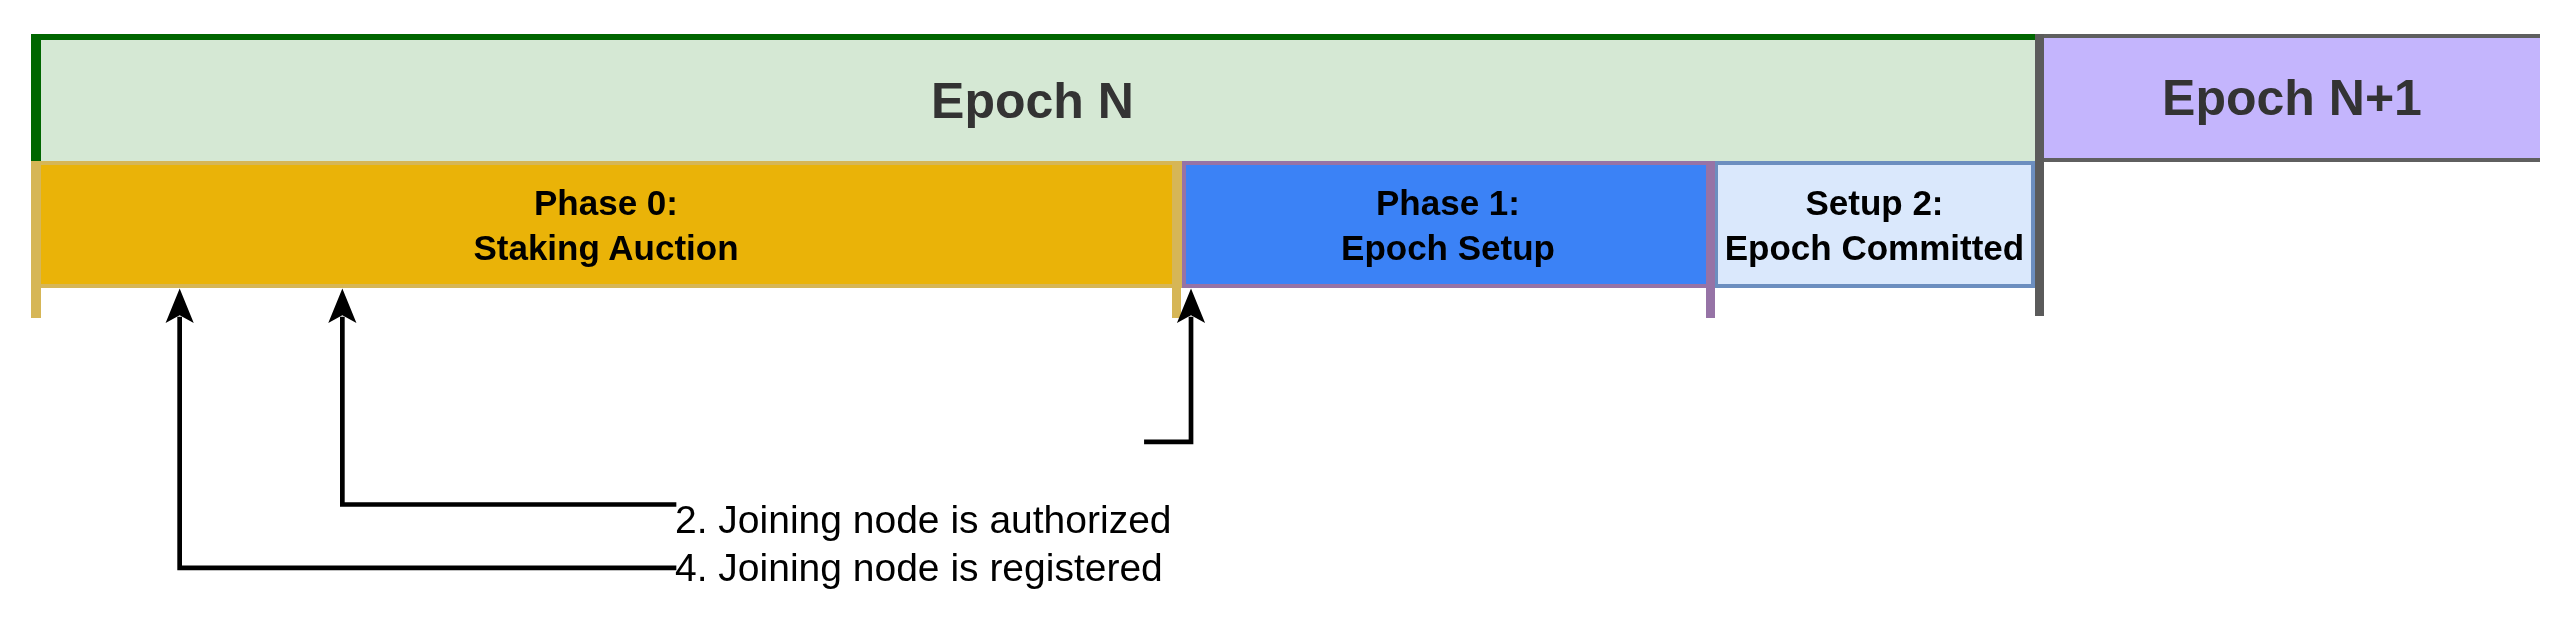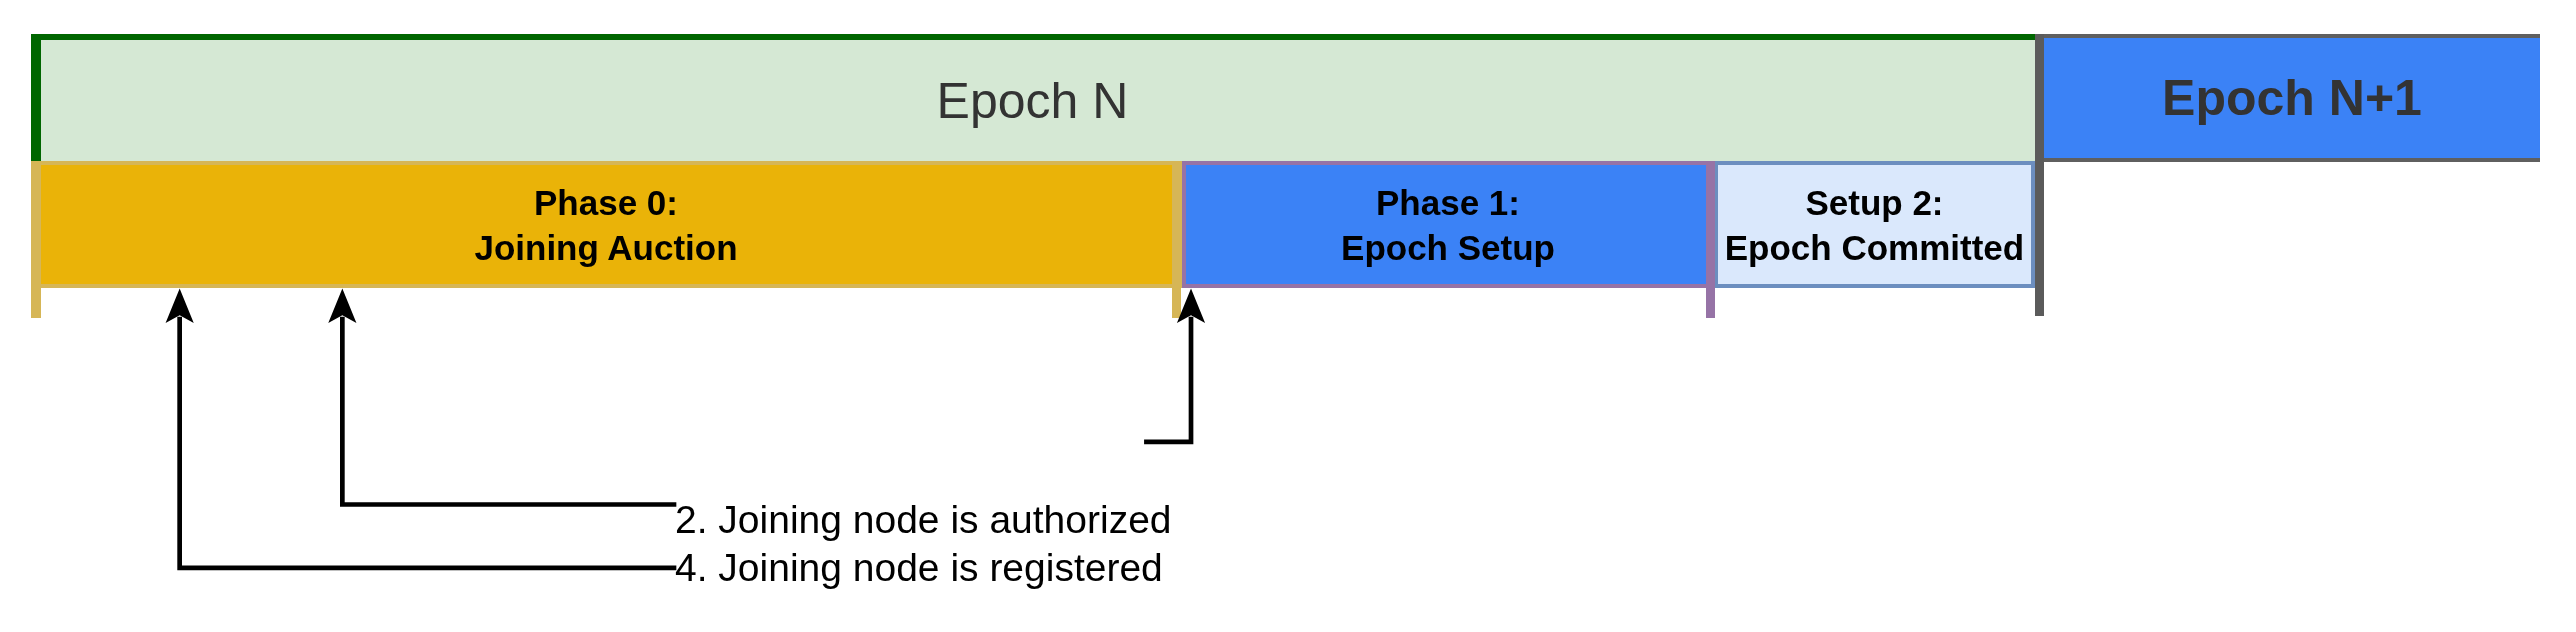--- a/index.html
+++ b/index.html
@@ -5,23 +5,23 @@
   html,body{margin:0;padding:0;background:#ffffff;}
   #canvas{
     position:relative;width:2576px;height:632px;background:#ffffff;
     font-family:"Liberation Sans",sans-serif;overflow:hidden;
   }
   .abs{position:absolute;box-sizing:border-box;}
   .center{display:flex;align-items:center;justify-content:center;}
 
   
   #epoch-n{left:30.5px;top:34px;width:2004px;height:128px;background:#D5E8D4;border-top:6.3px solid #006600;}
-  #epoch-n .epoch-label{color:#333333;font-weight:normal;font-size:50px;}
+  #epoch-n .epoch-label{color:#333333;font-weight:bold;font-size:50px;}
   #epoch-n-start-bar{left:30.5px;top:34px;width:10.2px;height:128px;background:#006600;z-index:3;}
-  #epoch-n1{left:2044px;top:34px;width:496px;height:128px;background:#3b82f6;
+  #epoch-n1{left:2044px;top:34px;width:496px;height:128px;background:#c4b5fd;
             border-top:4.7px solid #5F5F5F;border-bottom:4.7px solid #5F5F5F;}
   #epoch-n1 .epoch-label{color:#333333;font-weight:bold;font-size:50px;}
   #epoch-divider{left:2035px;top:34px;width:9.4px;height:282px;background:#5B5B5B;z-index:4;}
 
   
   .phase{top:161px;height:127px;flex-direction:column;z-index:1;}
   .phase .p-line{color:#000000;font-weight:bold;font-size:35px;line-height:45px;text-align:center;white-space:nowrap;}
   #phase-0{left:30.5px;width:1151px;background:#eab308;border:4.7px solid #D6B656;}
   #phase-1{left:1182px;width:532px;background:#3b82f6;border:4.7px solid #9673A6;}
   #phase-2{left:1714px;width:321px;background:#DAE8FC;border:4.7px solid #6C8EBF;}
@@ -49,21 +49,21 @@
   <div class="abs center" id="epoch-n">
     <span class="epoch-label">Epoch N</span>
   </div>
 
   <div class="abs center" id="epoch-n1">
     <span class="epoch-label">Epoch N+1</span>
   </div>
 
   <div class="abs center phase" id="phase-0">
     <span class="p-line">Phase 0:</span>
-    <span class="p-line">Joining Auction</span>
+    <span class="p-line">Staking Auction</span>
   </div>
 
   <div class="abs center phase" id="phase-1">
     <span class="p-line">Phase 1:</span>
     <span class="p-line">Epoch Setup</span>
   </div>
 
   <div class="abs center phase" id="phase-2">
     <span class="p-line">Setup 2:</span>
     <span class="p-line">Epoch Committed</span>

